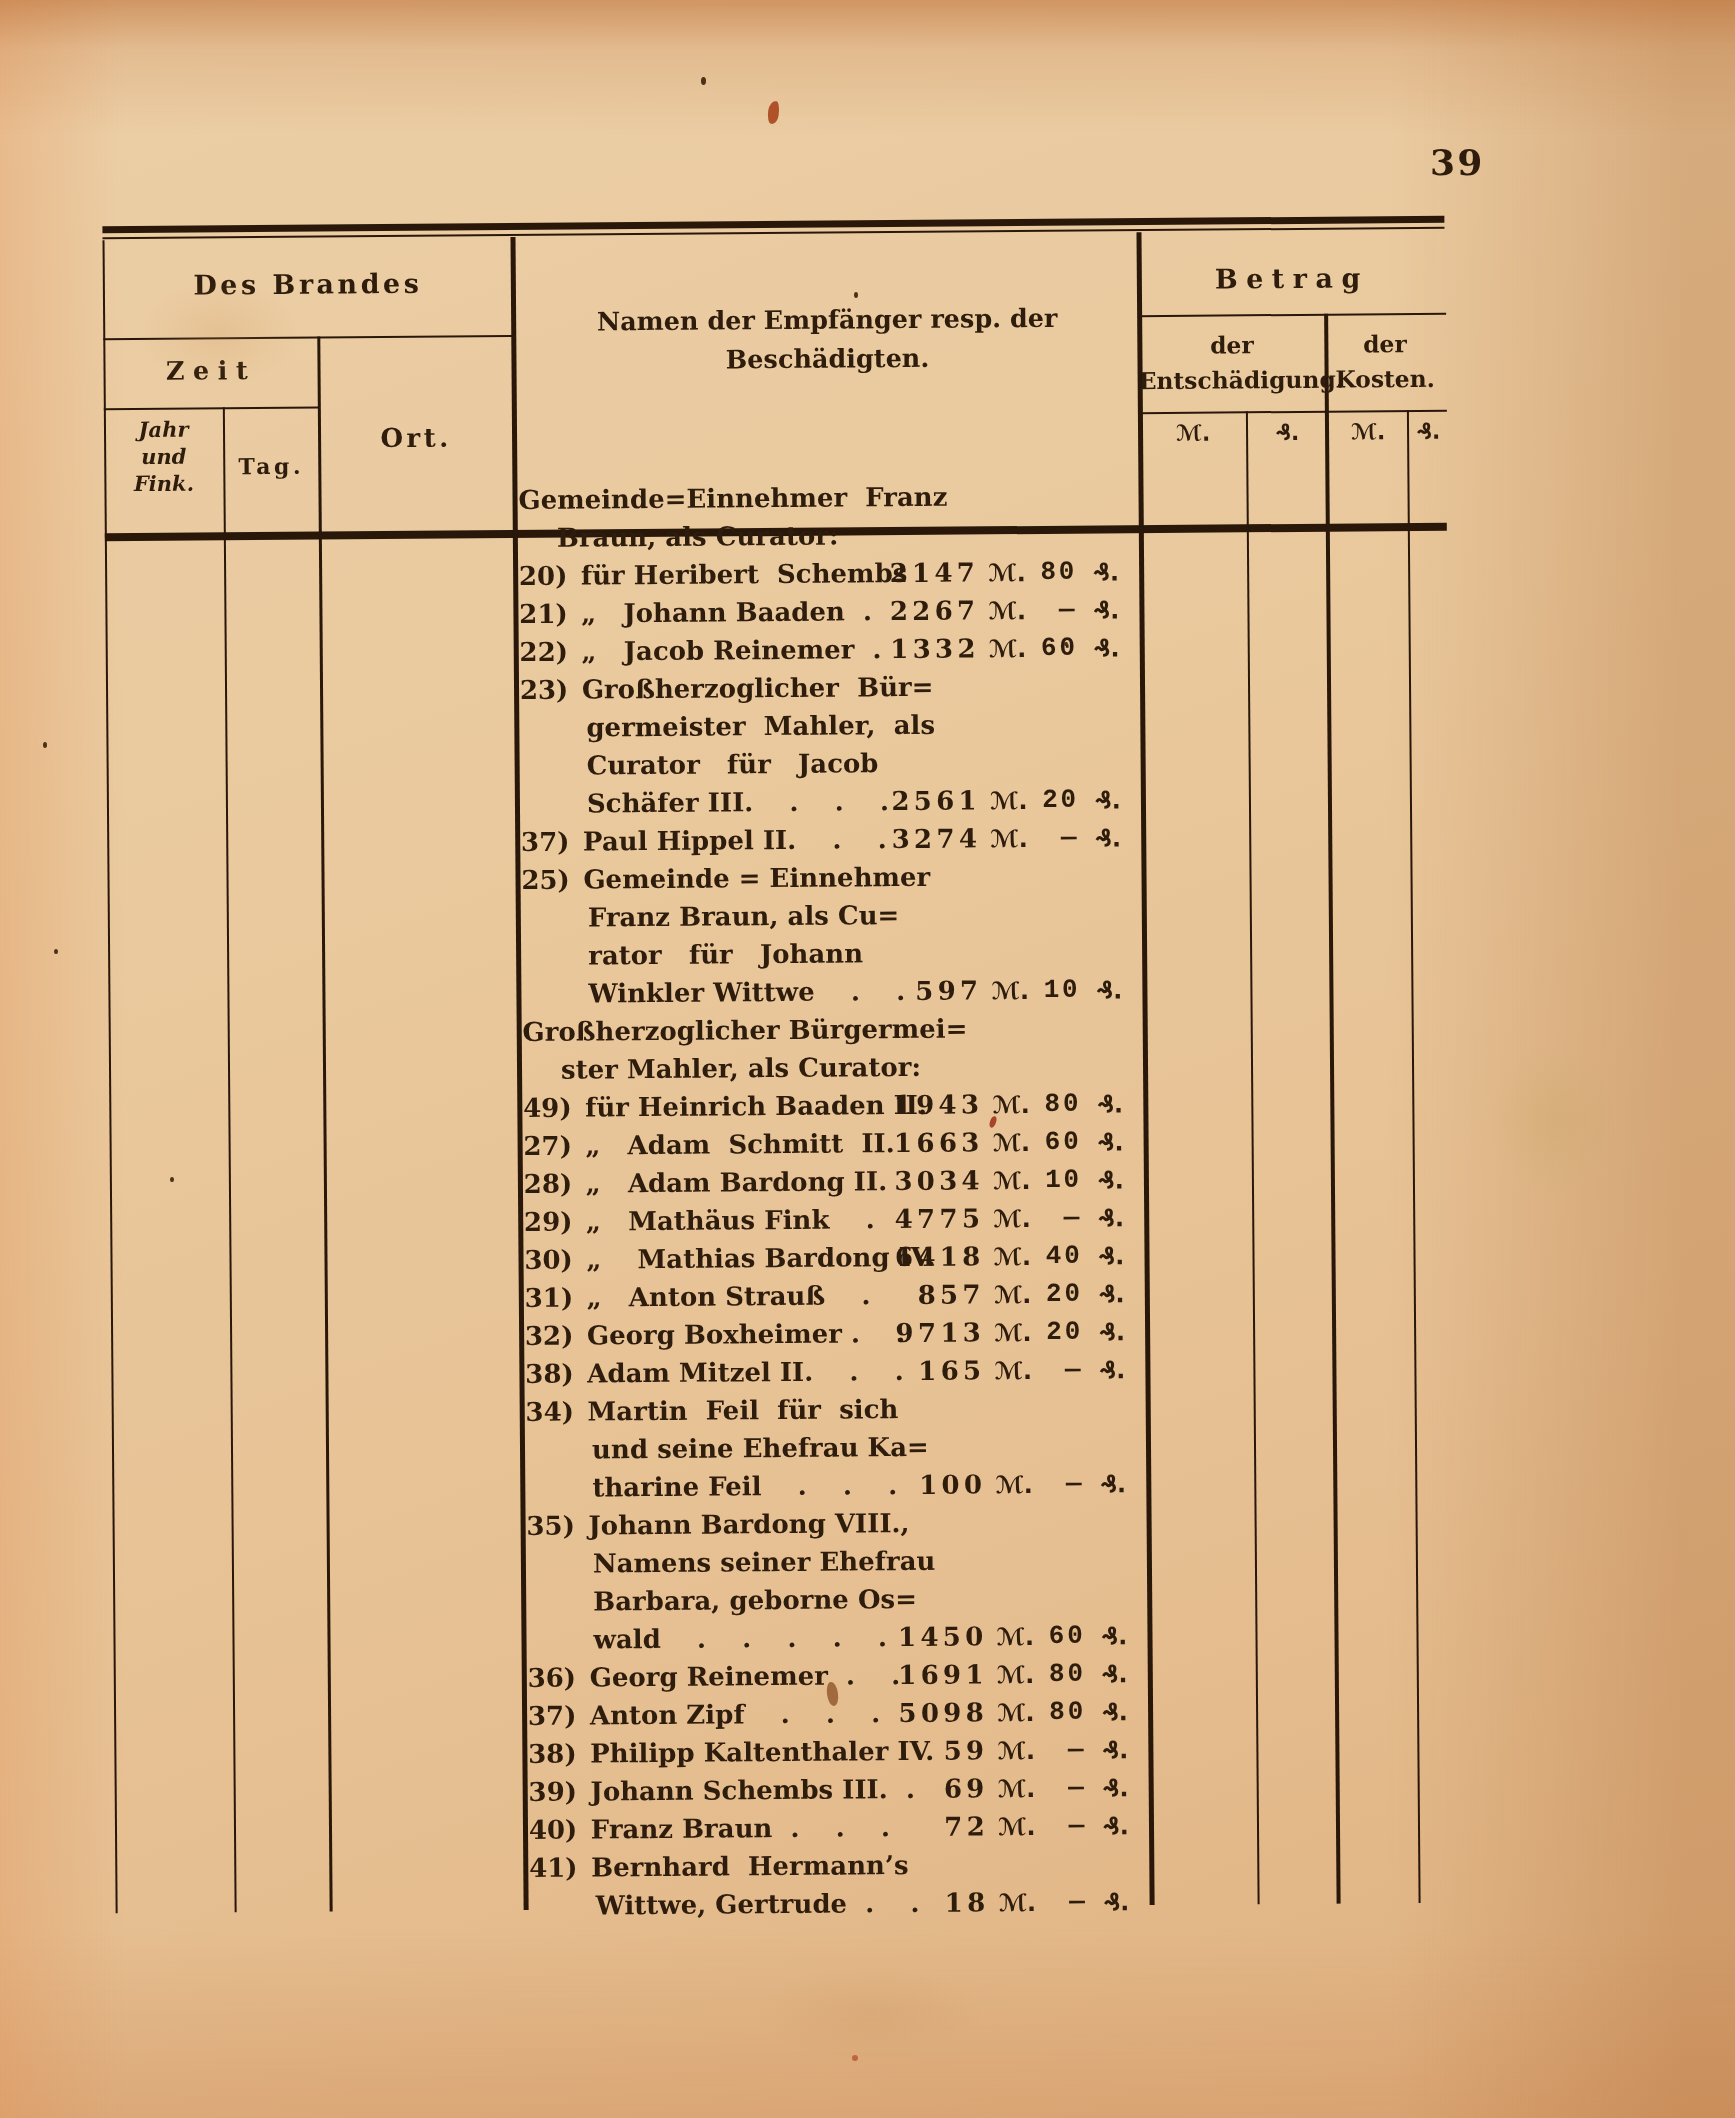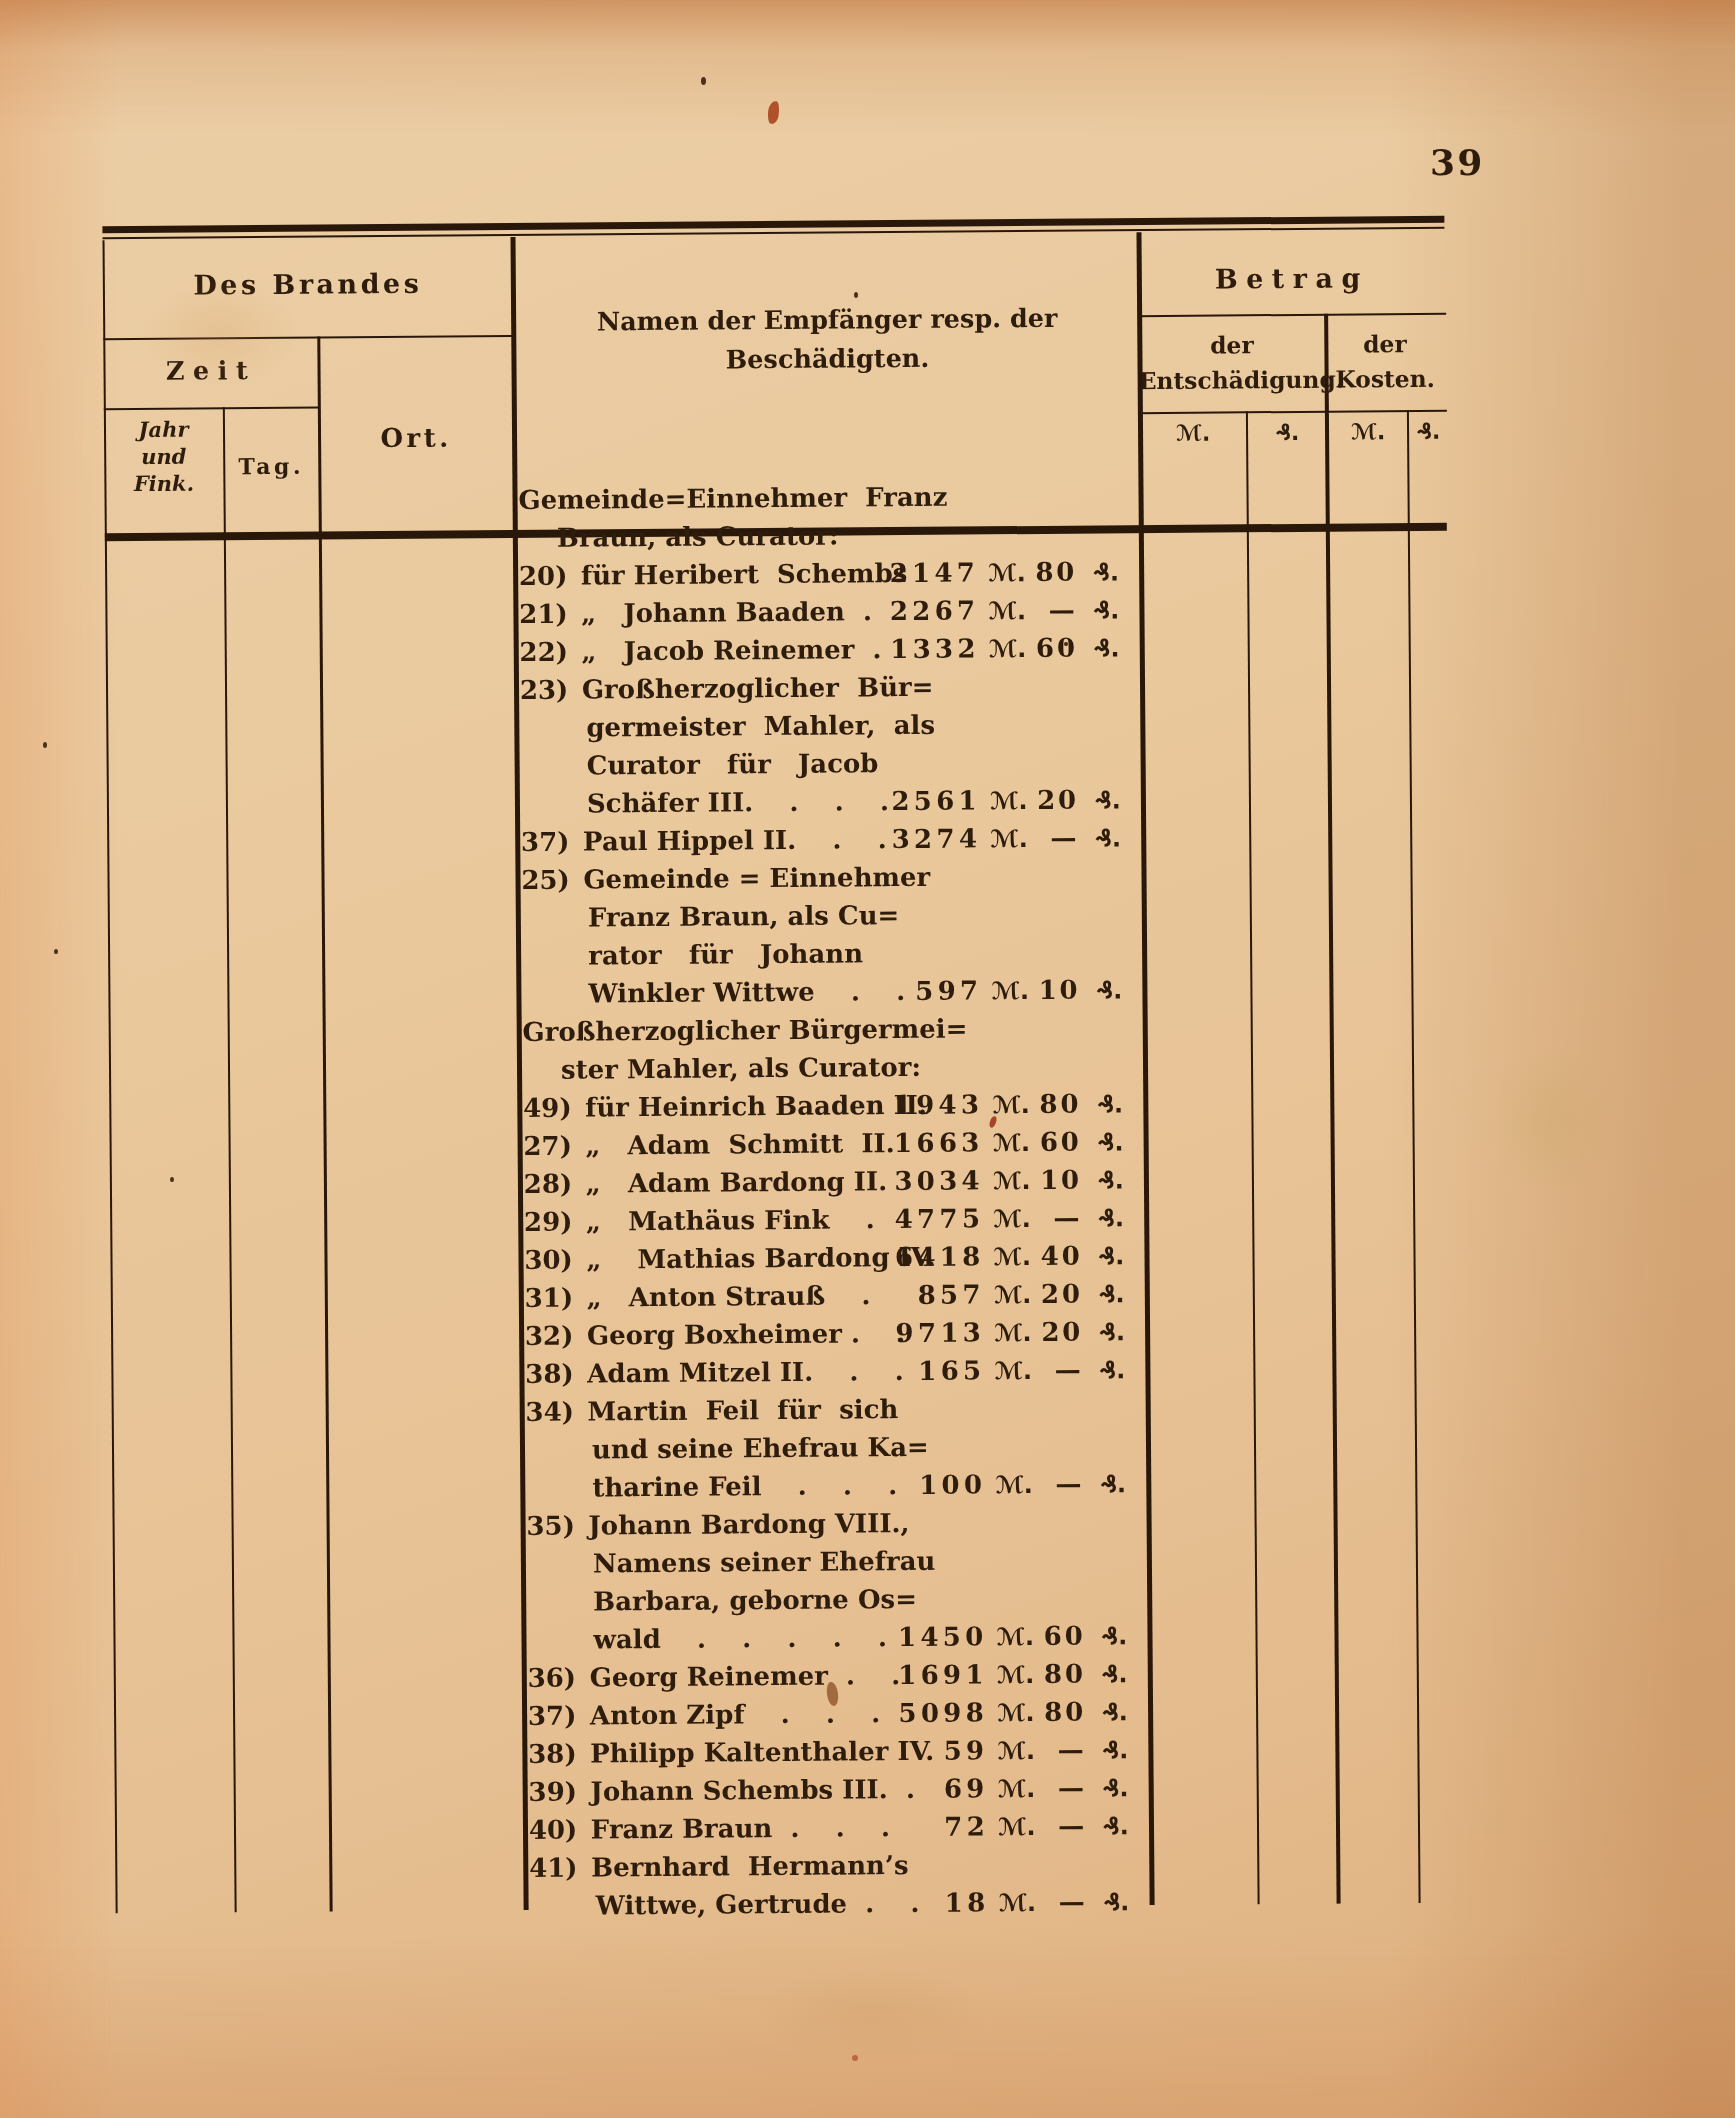--- a/index.html
+++ b/index.html
@@ -23,21 +23,21 @@
   .cur-face{font-family:"DejaVu Sans","DejaVu Serif",sans-serif;}
   
   #ledger-body{position:absolute;left:520px;top:479px;width:626px;}
   .bline{position:relative;height:38px;font-size:26px;line-height:38px;white-space:pre;}
   .bline .num{display:inline-block;width:62px;}
   .bline.i0{padding-left:2.8px;}
   .bline.i1{padding-left:41px;}
   .bline.i2{padding-left:69px;}
   .amt{position:absolute;top:0;left:311px;width:152px;text-align:right;letter-spacing:4.3px;}
   .cur{position:absolute;top:0.7px;left:472px;font-size:24px;}
-  .pfv{position:absolute;top:0;left:496px;width:65px;text-align:right;letter-spacing:2.8px;}
+  .pfv{position:absolute;top:0;left:496px;width:65px;text-align:right;letter-spacing:2.8px;font-family:Liberation Mono, monospace;}
   .cur2{position:absolute;top:0.7px;left:577px;font-size:24px;}
   
   .speck{position:absolute;background:#4a3118;border-radius:50%;}
   .stain{position:absolute;border-radius:50%;}
   #pen-mark-1{position:absolute;left:768px;top:101px;width:10.6px;height:23px;
     background:#b05229;border-radius:60% 40% 55% 45%/45% 60% 40% 55%;transform:rotate(8deg);}
   #red-speck-1{position:absolute;left:990px;top:1116px;width:6.4px;height:12px;background:#a8442a;border-radius:50%;transform:rotate(20deg);}
   #brown-speck-1{position:absolute;left:827px;top:1682px;width:10.6px;height:24px;background:rgba(148,92,48,0.85);border-radius:50%;transform:rotate(-8deg);}
   #red-speck-2{position:absolute;left:852px;top:2055px;width:6.4px;height:6.4px;background:#b5542f;border-radius:50%;opacity:.8;}
   #page-number{position:absolute;left:1402px;top:141px;font-size:36px;letter-spacing:2.1px;margin-left:28px;}

